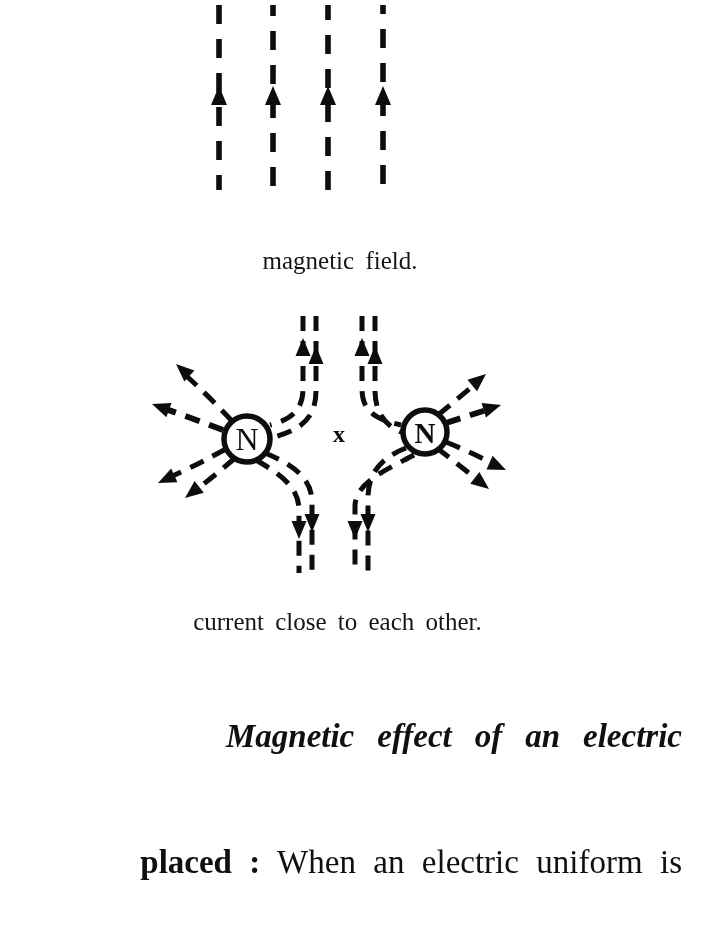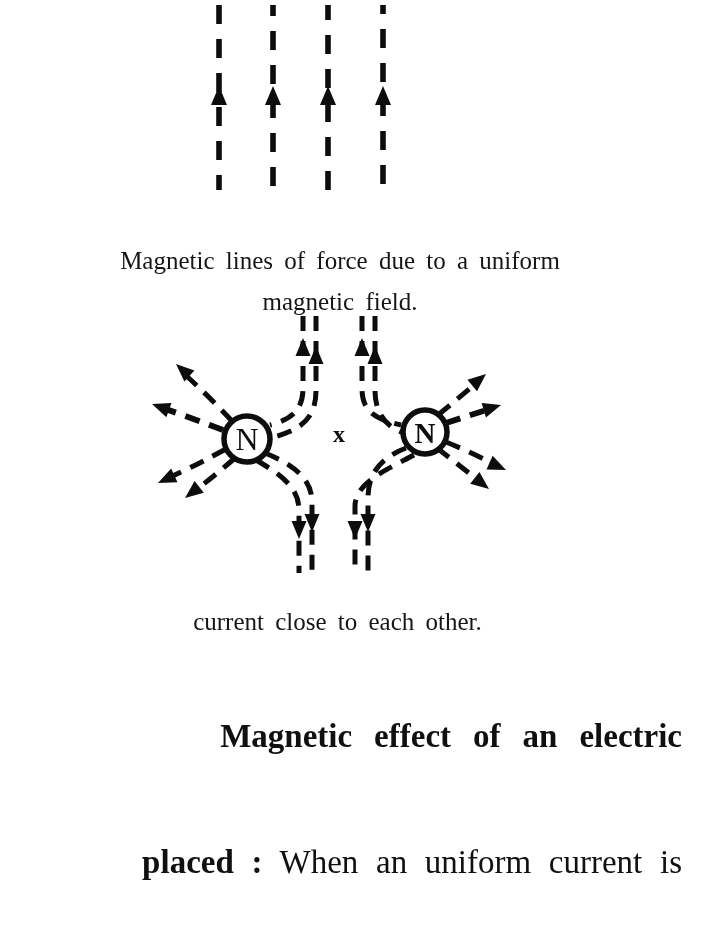--- a/index.html
+++ b/index.html
@@ -29,21 +29,21 @@
     font-size:33px;
     color:#101010;
   }
   .body-line{
     line-height:42px;
     text-align:justify;
     text-align-last:justify;
     white-space:pre-wrap;
   }
   .body-line .b{font-weight:700;}
-  .indent{padding-left:52px;}
+  .indent{padding-left:52px;font-style:italic;}
 </style>
 </head>
 <body>
 
 <div class="page">
 
   <svg class="fig1" width="718" height="198" viewBox="0 0 718 198">
     <defs>
       <polygon id="arr1" points="0,0 -19,8 -19,-8" fill="#0d0d0d"></polygon>
     </defs>
@@ -55,21 +55,20 @@
     </g>
     <g>
       <use href="#arr1" transform="translate(219,86) rotate(-90)"></use>
       <use href="#arr1" transform="translate(273,86) rotate(-90)"></use>
       <use href="#arr1" transform="translate(328,86) rotate(-90)"></use>
       <use href="#arr1" transform="translate(383,86) rotate(-90)"></use>
     </g>
   </svg>
 
   <div class="caption cap1">
-    <div>Magnetic lines of force due to a uniform</div>
     <div>magnetic field.</div>
   </div>
 
   <svg class="fig2" width="440" height="266" viewBox="0 0 440 266">
     <defs>
       <polygon id="arr2" points="0,0 -18,7.5 -18,-7.5" fill="#0d0d0d"></polygon>
     </defs>
 
     <g stroke="#0d0d0d" stroke-width="5" fill="none" stroke-dasharray="15 10">
 
@@ -130,21 +129,21 @@
 
   <div class="caption cap2">
     <div>current close to each other.</div>
   </div>
 
   <div class="body-text">
     <div class="body-line indent">
       <span class="b">Magnetic effect of an electric</span><span></span>
     </div>
     <div class="body-line">
-      <span class="b">placed :</span><span> When an uniform current is</span>
+      <span class="b">placed :</span><span> When an electric uniform is</span>
     </div>
     <div class="body-line">
       <span class="b"></span>
     </div>
 
   </div>
 
 </div>
 
 </body></html>

